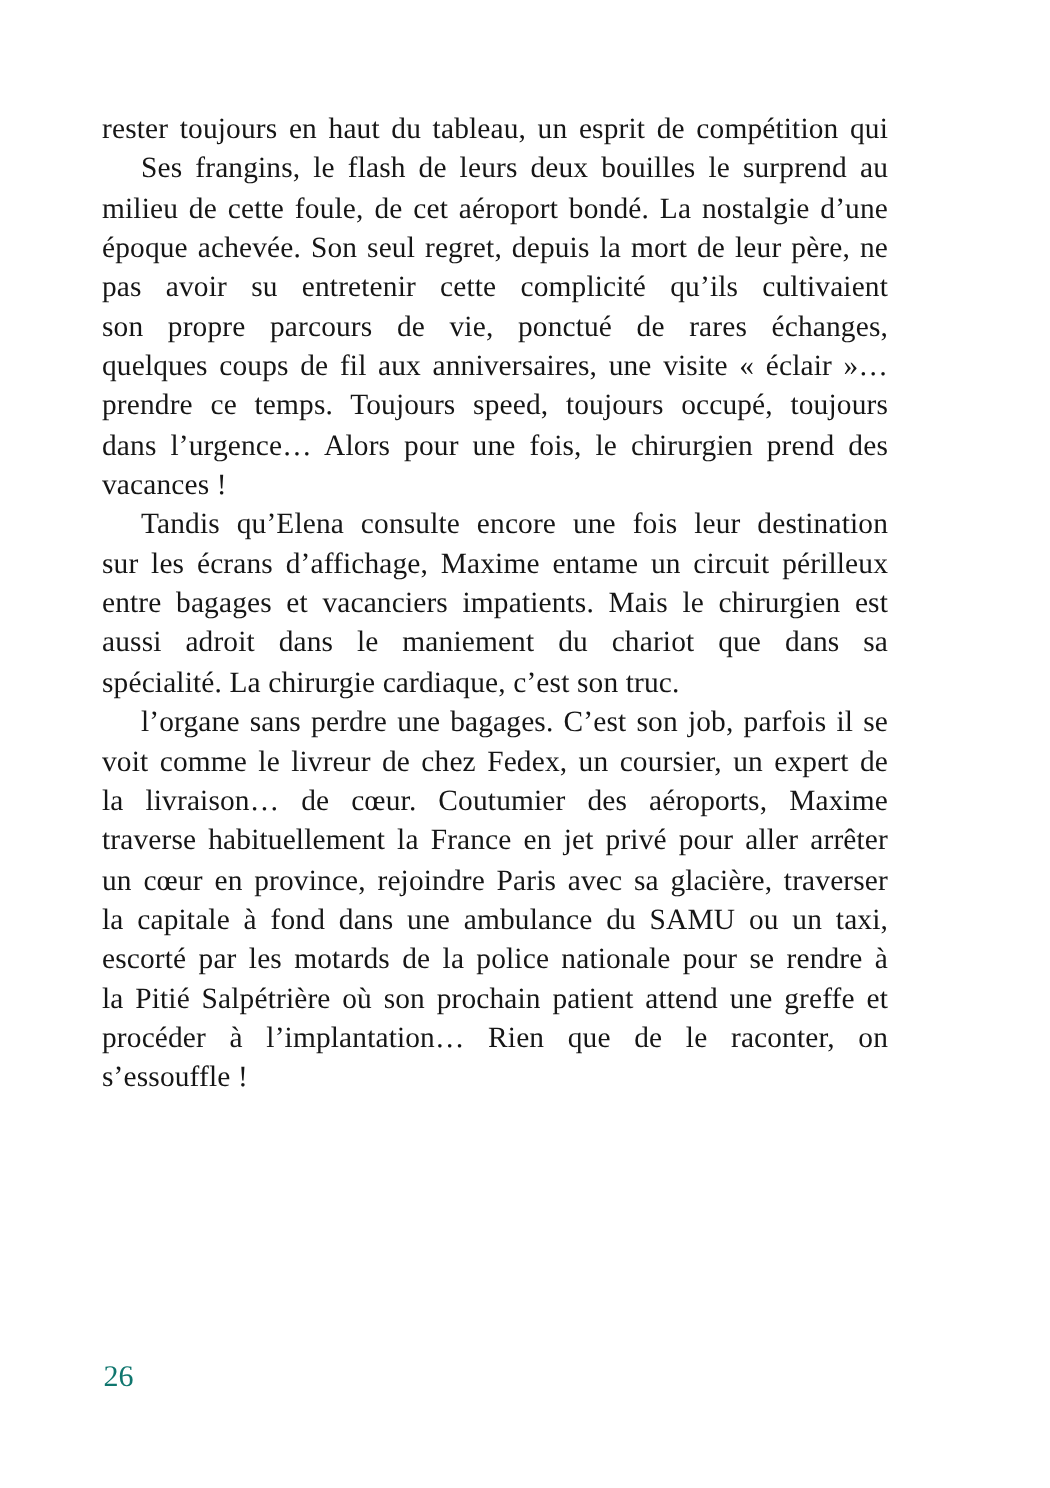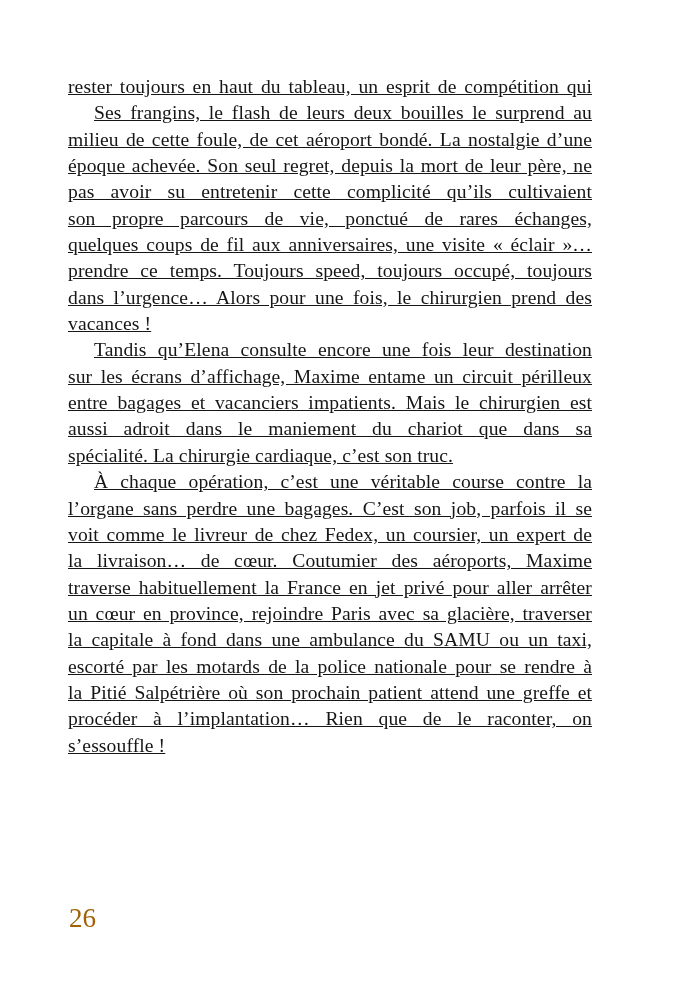--- a/index.html
+++ b/index.html
@@ -17,21 +17,20 @@
     color: #161616;
   }
   .text-block {
     position: absolute;
     left: 68px;
     top: 74px;
     width: 524px;
     font-size: 19.6px;
     line-height: 26.35px;
     letter-spacing: 0.1px;
-    text-decoration: underline;
   }
   .para {
     margin: 0;
     padding: 0;
   }
   .line {
     display: block;
     text-align: justify;
     text-align-last: justify;
     white-space: normal;
@@ -40,23 +39,23 @@
   .line.lastline {
     text-align-last: left;
   }
   .para.indented .line:first-child {
     text-indent: 26px;
   }
   .folio {
     position: absolute;
     left: 69px;
     top: 906px;
-    font-size: 27px;
+    font-size: 20px;
     line-height: 24px;
-    color: #a16207;
+    color: #0f766e;
   }
 </style>
 </head>
 <body>
 
 <div class="page">
   <main class="text-block">
 
     <p class="para">
       <span class="line">rester toujours en haut du tableau, un esprit de compétition qui</span>
@@ -76,21 +75,20 @@
 
     <p class="para indented">
       <span class="line">Tandis qu’Elena consulte encore une fois leur destination</span>
       <span class="line">sur les écrans d’affichage, Maxime entame un circuit périlleux</span>
       <span class="line">entre bagages et vacanciers impatients. Mais le chirurgien est</span>
       <span class="line">aussi adroit dans le maniement du chariot que dans sa</span>
       <span class="line lastline">spécialité. La chirurgie cardiaque, c’est son truc.</span>
     </p>
 
     <p class="para indented">
-      <span class="line">À chaque opération, c’est une véritable course contre la</span>
       <span class="line">l’organe sans perdre une bagages. C’est son job, parfois il se</span>
       <span class="line">voit comme le livreur de chez Fedex, un coursier, un expert de</span>
       <span class="line">la livraison… de cœur. Coutumier des aéroports, Maxime</span>
       <span class="line">traverse habituellement la France en jet privé pour aller arrêter</span>
       <span class="line">un cœur en province, rejoindre Paris avec sa glacière, traverser</span>
       <span class="line">la capitale à fond dans une ambulance du SAMU ou un taxi,</span>
       <span class="line">escorté par les motards de la police nationale pour se rendre à</span>
       <span class="line">la Pitié Salpétrière où son prochain patient attend une greffe et</span>
       <span class="line">procéder à l’implantation… Rien que de le raconter, on</span>
       <span class="line lastline">s’essouffle !</span>

